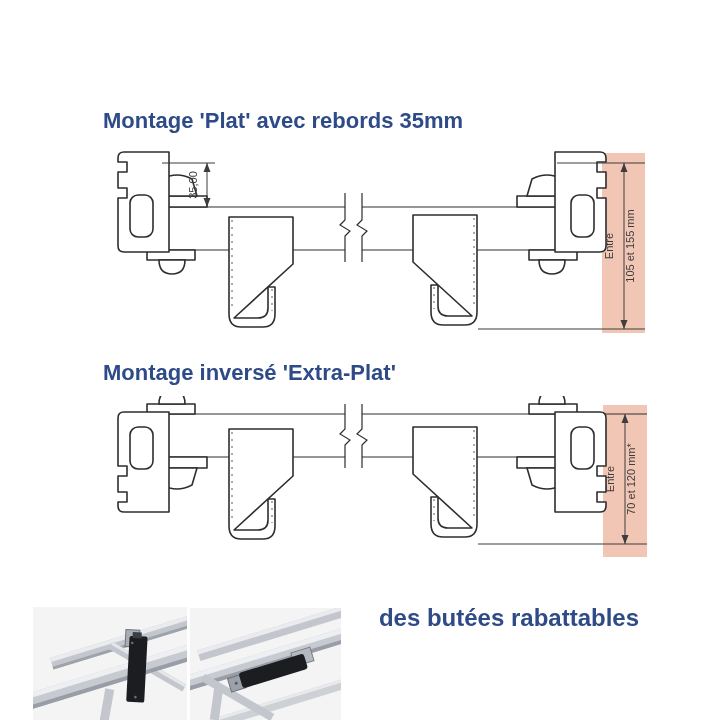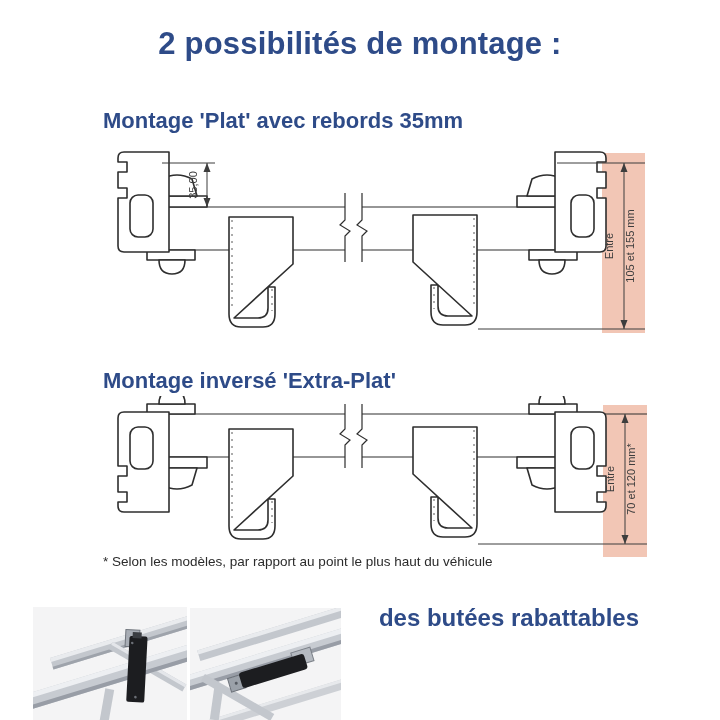--- a/index.html
+++ b/index.html
@@ -2,42 +2,41 @@
 <html><head>
 <meta charset="utf-8">
 <style>
   html,body{margin:0;padding:0;background:#fff;}
   #stage{position:relative;width:720px;height:720px;background:#ffffff;overflow:hidden;
          font-family:"Liberation Sans",sans-serif;}
   .main-title{position:absolute;top:26px;left:0;right:0;text-align:center;
               font-size:31px;font-weight:bold;color:#2e4b88;letter-spacing:.2px;}
   .sec-heading{position:absolute;left:103px;font-size:22px;font-weight:bold;color:#2e4b88;}
   .h-flat{top:108px;}
-  .h-inv{top:368px;}
+  .h-inv{top:360px;}
   .diagram{position:absolute;left:112px;}
   #d1{top:148px;}
   #d2{top:396px;}
   .footnote{position:absolute;left:103px;top:554px;font-size:13.5px;color:#2b2b2b;}
   .photo{position:absolute;}
   #photo1{left:33px;top:607px;}
   #photo2{left:190px;top:608px;}
   .promo{position:absolute;left:368px;top:600px;width:282px;text-align:center;
          font-size:24px;font-weight:bold;color:#2e4b88;line-height:35px;}
   .dimtext{font-size:11px;fill:#3d3d3d;font-family:"Liberation Sans",sans-serif;}
   .outline{fill:#ffffff;stroke:#2e2e2e;stroke-width:1.6;stroke-linejoin:round;}
   .thin{stroke:#2e2e2e;stroke-width:1.2;fill:none;}
   .dimline{stroke:#3d3d3d;stroke-width:1;fill:none;}
   .arrow{fill:#3d3d3d;stroke:none;}
 </style>
 </head>
 <body>
 
 <div id="stage">
 
-  <div class="main-title">2 possibilités de montage :</div>
 
   <div class="sec-heading h-flat">Montage 'Plat' avec rebords 35mm</div>
 
   <svg id="d1" class="diagram" width="548" height="200" viewBox="0 0 548 200">
     <defs>
       <g id="bracketR">
         <path class="outline" d="M 0 0 H 64 V 97 Q 64 110 52 110 H 30 Q 18 110 18 97 V 70 H 25 V 91 Q 25 101 35 101 H 59 L 0 47 Z"></path>
         <line x1="61" y1="3" x2="61" y2="94" stroke="#2e2e2e" stroke-width="0.8" stroke-dasharray="2 5"></line>
         <line x1="21" y1="72" x2="21" y2="94" stroke="#2e2e2e" stroke-width="0.8" stroke-dasharray="2 5"></line>
       </g>
@@ -116,21 +115,20 @@
     <g>
       <line class="dimline" x1="366" y1="148" x2="535" y2="148"></line>
       <line class="dimline" x1="513" y1="18" x2="513" y2="148"></line>
       <polygon class="arrow" points="513,18 509.5,27 516.5,27"></polygon>
       <polygon class="arrow" points="513,148 509.5,139 516.5,139"></polygon>
       <text class="dimtext" transform="translate(502,83) rotate(-90)" text-anchor="middle">Entre</text>
       <text class="dimtext" transform="translate(523,83) rotate(-90)" text-anchor="middle">70 et 120 mm*</text>
     </g>
   </svg>
 
-  <div class="footnote">* Selon les modèles, par rapport au point le plus haut du véhicule</div>
 
   <svg id="photo1" class="photo" width="154" height="113" viewBox="0 0 154 113">
     <rect width="154" height="113" fill="#f4f4f5"></rect>
     <g>
       <g transform="rotate(-17 100 32)">
         <rect x="15" y="26" width="160" height="12" fill="#c3c7cd"></rect>
         <rect x="15" y="26" width="160" height="4" fill="#e9ebee"></rect>
         <rect x="15" y="35" width="160" height="3" fill="#9ea3ab"></rect>
       </g>
       <g transform="rotate(30 115 60)">

